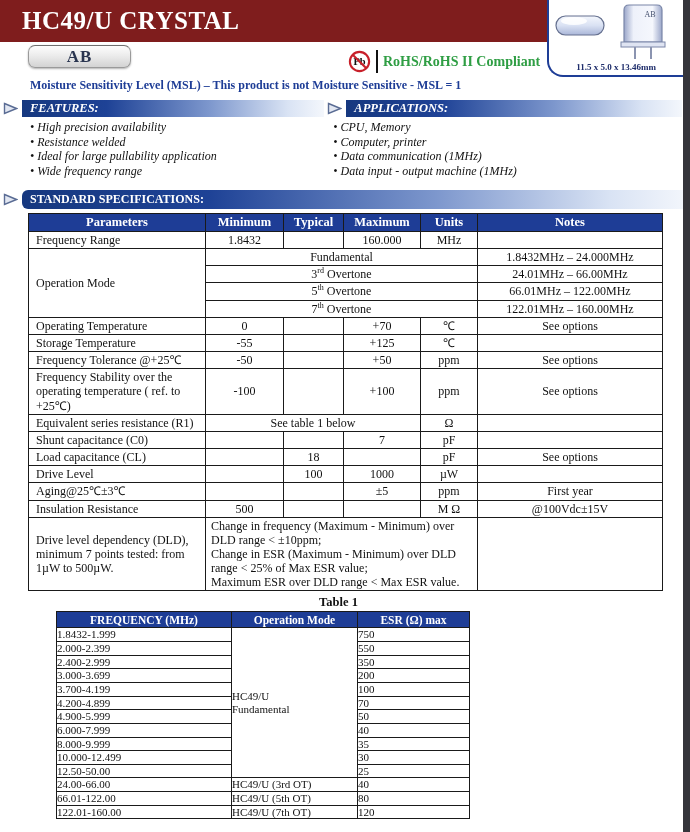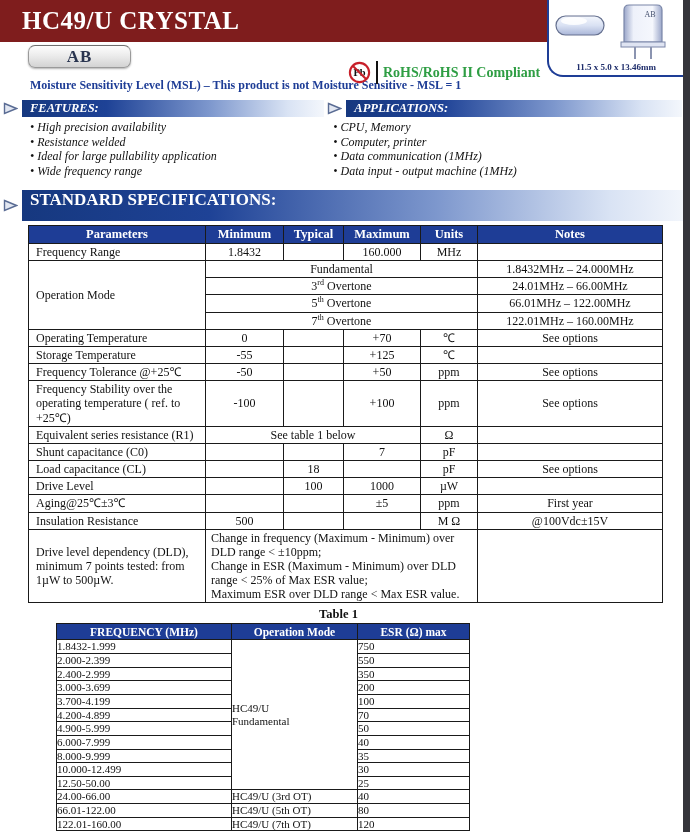--- a/index.html
+++ b/index.html
@@ -31,21 +31,21 @@
 
   
   .tab-row { position: relative; height: 27px; }
   .ab-tab {
     margin: 3px 0 0 28px; width: 103px; height: 23px;
     background: linear-gradient(180deg,#fdfdfd,#ececec 45%,#d3d3d3);
     border: 1px solid #9a9a9a; border-top-color: #6e6e6e;
     border-radius: 7px; box-shadow: 0 1px 2px rgba(0,0,0,.3);
     text-align: center; line-height: 21px; font-size: 17px; color: #2a3550; font-weight: bold; letter-spacing: 1px;
   }
-  .rohs-badge { position: absolute; left: 348px; top: 16px; display: flex; align-items: center; gap: 5px; }
+  .rohs-badge { position: absolute; left: 348px; top: 5px; display: flex; align-items: center; gap: 5px; }
   .rohs-divider { width: 2px; height: 23px; background: #111; }
   .rohs-text { color: #2f9e44; font-weight: bold; font-size: 14px; }
 
   .msl-note { margin: 6px 0 0 30px; font-size: 12px; font-weight: bold; color: #1e3d96; }
 
   
   .section-head { display: flex; align-items: center; gap: 4px; padding-left: 3px; }
   .section-bar {
     flex: 1; height: 17px; line-height: 17px; padding-left: 8px;
     color: #fff; font-weight: bold; font-size: 12.5px;
@@ -55,21 +55,21 @@
 
   .two-col { display: flex; margin-top: 7px; font-style: italic; }
   .col-left { width: 47%; }
   .col-right { width: 53%; padding-right: 8px; }
   ul.bullets { list-style: none; margin: 3px 0 0 0; padding: 0 0 0 30px; font-size: 12px; }
   .col-right ul.bullets { padding-left: 9px; }
   ul.bullets li { line-height: 14.5px; }
   ul.bullets li::before { content: "• "; }
 
   .specs-section-head { margin-top: 12px; }
-  .specs-section-head .section-bar { height: 31px; line-height: 19px; font-size: 17px; }
+  .specs-section-head .section-bar { height: 19px; line-height: 19px; font-size: 12px; border-radius: 6px; }
 
   
   table.spec { border-collapse: collapse; table-layout: fixed; width: 634px; margin: 4px 0 0 28px; font-size: 12px; }
   table.spec th, table.spec td { border: 1.5px solid #1a1a1a; }
   table.spec th { background: #1e3d96; color: #fff; height: 18px; font-size: 12.5px; padding: 0 2px; }
   table.spec td { height: 17px; text-align: center; padding: 1px 3px; line-height: 1.18; }
   table.spec td.param { text-align: left; padding-left: 7px; }
   table.spec td.block { text-align: left; padding-left: 5px; }
   sup { font-size: 8px; line-height: 0; }
 

